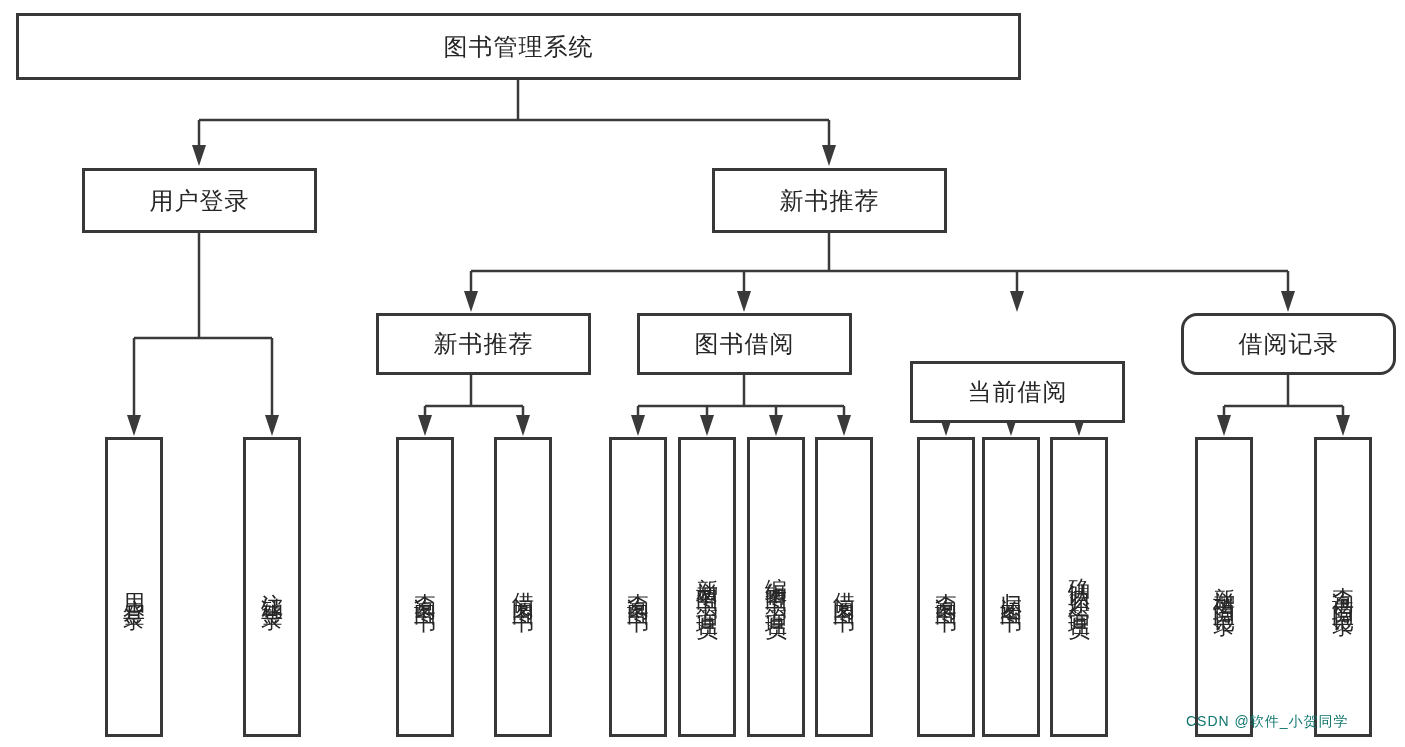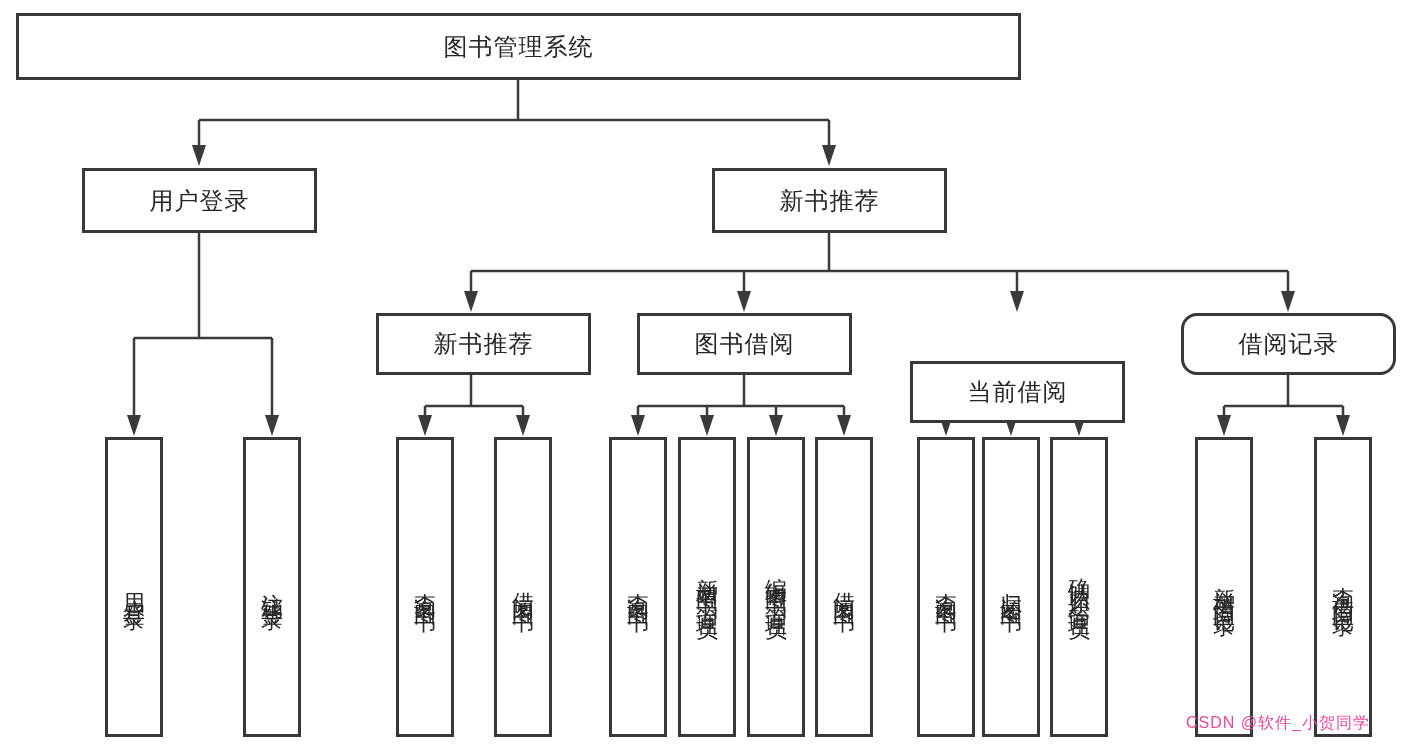--- a/index.html
+++ b/index.html
@@ -50,22 +50,22 @@
     font-size: 22px;
     writing-mode: vertical-rl;
     text-orientation: mixed;
     letter-spacing: 6px;
     line-height: 1;
   }
   .watermark {
     position: absolute;
     left: 1186px;
     top: 713px;
-    font-size: 16px;
-    color: #ec4899;
+    font-size: 14px;
+    color: #0f766e;
     letter-spacing: 1px;
     z-index: 3;
     white-space: nowrap;
   }
 </style>
 </head>
 <body>
 
 <div class="canvas">
 

